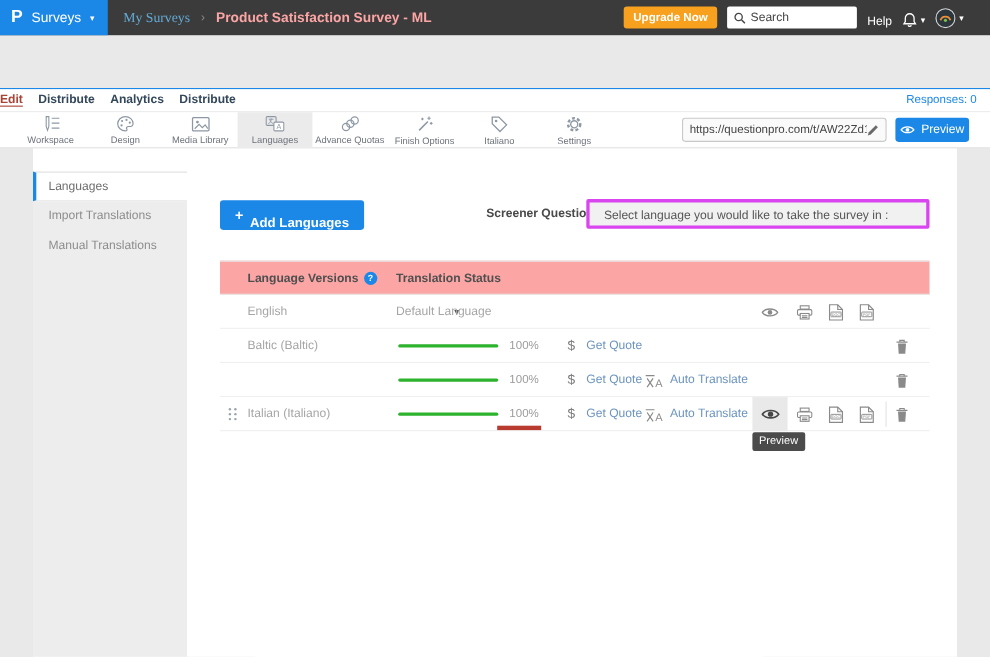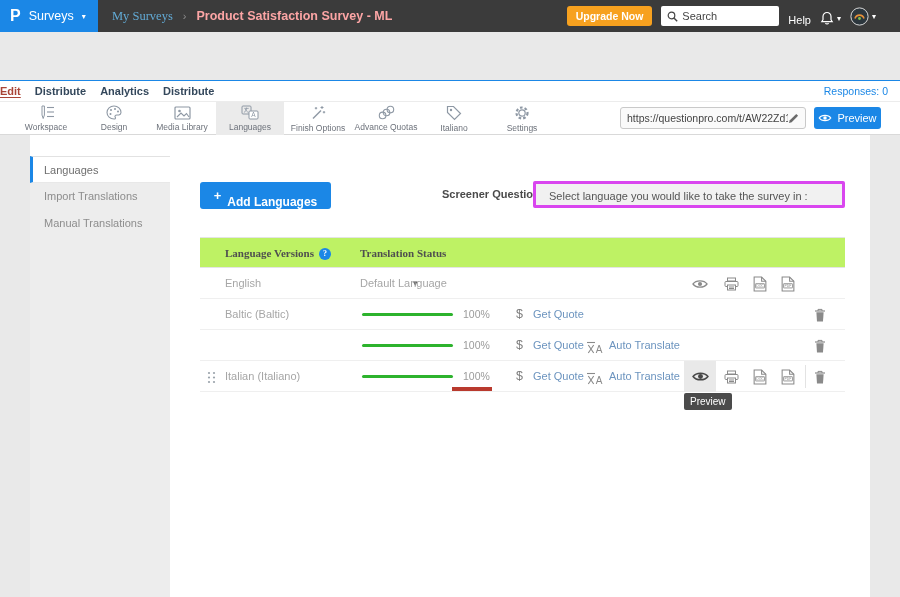--- a/index.html
+++ b/index.html
@@ -65,22 +65,22 @@
              border:none; border-radius:3px; color:#fff; display:flex; align-items:center;
              justify-content:center; gap:6px; cursor:pointer; font-family:"Liberation Sans",sans-serif; }
   .add-plus { font-size:13px; font-weight:bold; }
   .add-label { font-size:12px; font-weight:bold;margin-top:13px; }
   .screener-label { position:absolute; left:412px; top:53px; font-size:11px; font-weight:bold; color:#4a4a4a; }
   .screener-select { position:absolute; left:503px; top:46px; width:312px; height:27px;
                      background:#f1f1f1; border:3px solid #d946ef; border-radius:2px;
                      line-height:25px; padding-left:13px; font-size:11px; color:#555; cursor:pointer; }
 
   .lang-table { position:absolute; left:170px; top:102px; width:645px; }
-  .thead { position:relative; height:31px; background:#bef264; border-top:1px solid #e4e4e4;
-           border-bottom:1px solid #e4e4e4;font-family:Liberation Serif, serif; }
+  .thead { position:relative; height:31px; background:#fca5a5; border-top:1px solid #e4e4e4;
+           border-bottom:1px solid #e4e4e4; }
   .th-lang { position:absolute; left:25px; line-height:30px; font-size:11px; font-weight:bold; color:#4f4f4f; }
   .help-badge { display:inline-block; width:12px; height:12px; background:#1b87e6; color:#fff;
                 border-radius:50%; font-size:8px; font-weight:bold; text-align:center; line-height:12px;
                 margin-left:5px; vertical-align:1px; cursor:pointer; }
   .th-status { position:absolute; left:160px; line-height:30px; font-size:11px; font-weight:bold; color:#4f4f4f; }
 
   .row { position:relative; height:31px; background:#fff; border-bottom:1px solid #efefef; }
   .cell-name { position:absolute; left:25px; line-height:31px; font-size:11px; color:#a6a6a6; }
   .sel-caret { position:absolute; left:213px; line-height:31px; font-size:9px; color:#555; cursor:pointer; }
   .cell-status { position:absolute; left:160px; line-height:31px; font-size:11px; color:#a6a6a6; }
@@ -187,34 +187,34 @@
     <svg width="18" height="15" viewBox="0 0 18 15">
       <rect x="1" y="1" width="9" height="8" rx="1" fill="none" stroke="currentColor" stroke-width="1"></rect>
       <path d="M3.3 3.4h4.4M5.5 2.6v1c0 1.6-1 3.2-2.6 3.8M4.3 4c.5 1.6 1.9 3 3.2 3.4" stroke="currentColor" fill="none" stroke-width="0.8"></path>
       <rect x="8" y="6" width="9" height="8" rx="1" fill="#fff" stroke="currentColor" stroke-width="1"></rect>
       <text x="12.5" y="12.4" font-size="6.5" text-anchor="middle" fill="currentColor">A</text>
     </svg>
     <span class="tb-label">Languages</span>
   </div>
 
   <div class="tb-item">
-    <svg width="16" height="16" viewBox="0 0 16 16">
-      <line x1="3" y1="13.5" x2="11" y2="5.5" stroke="currentColor" stroke-width="1.4"></line>
-      <path d="M12 1v3M10.5 2.5h3M14 6v2.4M12.8 7.2h2.4M6 2v2.4M4.8 3.2h2.4" stroke="currentColor" stroke-width="1"></path>
-    </svg>
-    <span class="tb-label">Finish Options</span>
-  </div>
-
-  <div class="tb-item">
     <svg width="17" height="15" viewBox="0 0 17 15">
       <circle cx="4.6" cy="10.4" r="3.3" fill="none" stroke="currentColor" stroke-width="1.1"></circle>
       <circle cx="8.5" cy="7.5" r="3.3" fill="none" stroke="currentColor" stroke-width="1.1"></circle>
       <circle cx="12.4" cy="4.6" r="3.3" fill="none" stroke="currentColor" stroke-width="1.1"></circle>
     </svg>
     <span class="tb-label">Advance Quotas</span>
+  </div>
+
+  <div class="tb-item">
+    <svg width="16" height="16" viewBox="0 0 16 16">
+      <line x1="3" y1="13.5" x2="11" y2="5.5" stroke="currentColor" stroke-width="1.4"></line>
+      <path d="M12 1v3M10.5 2.5h3M14 6v2.4M12.8 7.2h2.4M6 2v2.4M4.8 3.2h2.4" stroke="currentColor" stroke-width="1"></path>
+    </svg>
+    <span class="tb-label">Finish Options</span>
   </div>
 
   <div class="tb-item">
     <svg width="16" height="16" viewBox="0 0 16 16">
       <path d="M1.5 1.5h6l7 7-6 6-7-7z" fill="none" stroke="currentColor" stroke-width="1.2"></path>
       <circle cx="5" cy="5" r="1.2" fill="currentColor"></circle>
     </svg>
     <span class="tb-label">Italiano</span>
   </div>
 

